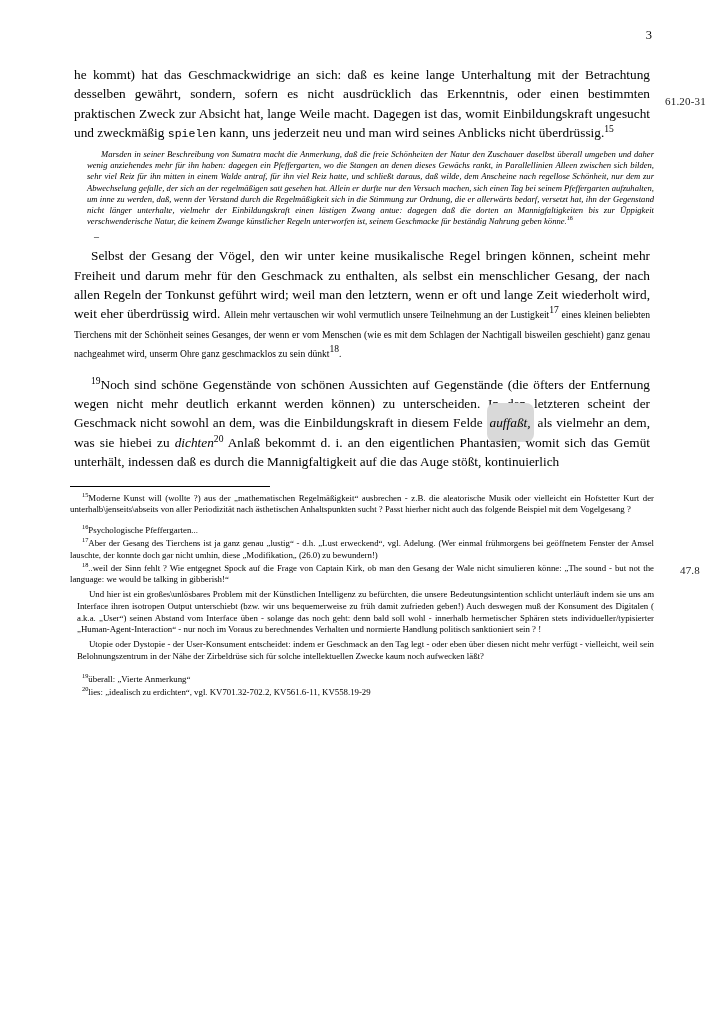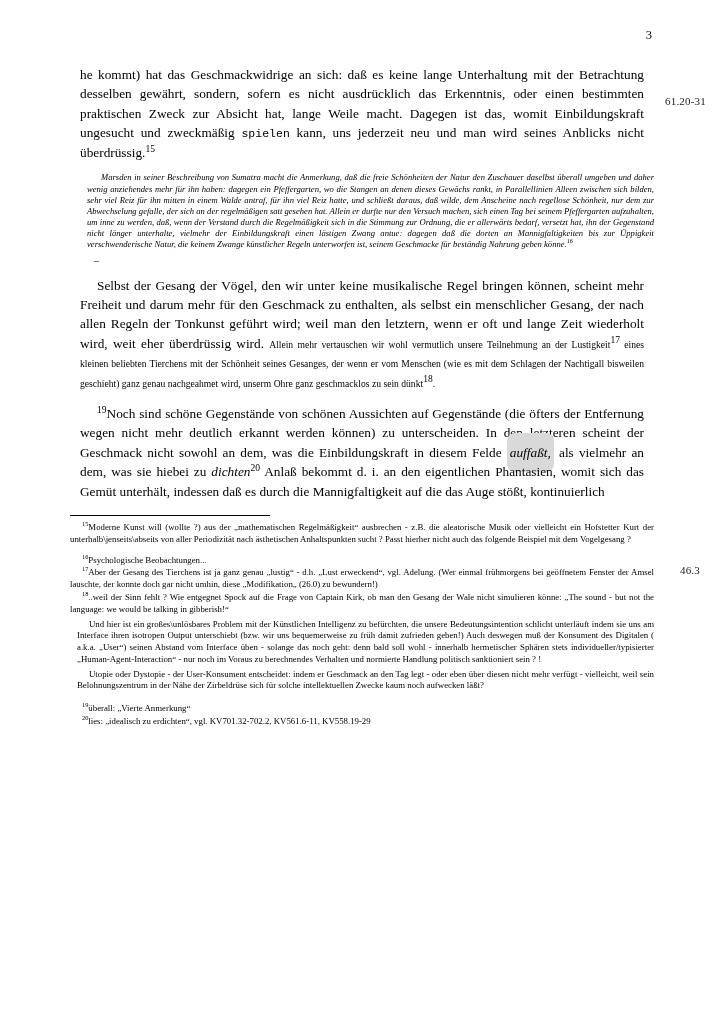--- a/index.html
+++ b/index.html
@@ -26,21 +26,21 @@
     text-align: right;
     font-size: 12.5px;
     margin: 0 0 22px 0;
     padding-right: 2px;
   }
   
   .body-par {
     font-size: 13.3px;
     line-height: 1.46;
     text-align: justify;
-    margin: 10px;
+    margin: 4px;
     hyphens: manual;
   }
   .body-par.indent {
     text-indent: 17px;
   }
   
   .fine {
     font-size: 8.6px;
     line-height: 1.3;
     text-align: justify;
@@ -111,37 +111,37 @@
   i, .it { font-style: italic; }
 </style>
 </head>
 <body>
 
 <div class="page">
 
   <div class="page-number">3</div>
 
   <div class="margin-note mn-1">61.20-31</div>
-  <div class="margin-note mn-2">46.3</div>
+  <div class="margin-note mn-2">47.8</div>
 
   <p class="body-par"><span>he kommt) hat das Geschmackwidrige an sich: daß es keine lange Unterhaltung mit der Betrachtung desselben gewährt, sondern, sofern es nicht ausdrücklich das Erkenntnis, oder einen bestimmten praktischen Zweck zur Absicht hat, lange Weile macht. Dagegen ist das, womit Einbildungskraft ungesucht und zweckmäßig </span><span class="typewriter">spielen</span><span> kann, uns jederzeit neu und man wird seines Anblicks nicht überdrüssig.</span><sup class="fn">15</sup></p>
 
   <p class="fine fine-indent"><span class="it">Marsden in seiner Beschreibung von Sumatra macht die Anmerkung, daß die freie Schönheiten der Natur den Zuschauer daselbst überall umgeben und daher wenig anziehendes mehr für ihn haben: dagegen ein Pfeffergarten, wo die Stangen an denen dieses Gewächs rankt, in Parallellinien Alleen zwischen sich bilden, sehr viel Reiz für ihn mitten in einem Walde antraf, für ihn viel Reiz hatte, und schließt daraus, daß wilde, dem Anscheine nach regellose Schönheit, nur dem zur Abwechselung gefalle, der sich an der regelmäßigen satt gesehen hat. Allein er durfte nur den Versuch machen, sich einen Tag bei seinem Pfeffergarten aufzuhalten, um inne zu werden, daß, wenn der Verstand durch die Regelmäßigkeit sich in die Stimmung zur Ordnung, die er allerwärts bedarf, versetzt hat, ihn der Gegenstand nicht länger unterhalte, vielmehr der Einbildungskraft einen lästigen Zwang antue: dagegen daß die dorten an Mannigfaltigkeiten bis zur Üppigkeit verschwenderische Natur, die keinem Zwange künstlicher Regeln unterworfen ist, seinem Geschmacke für beständig Nahrung geben könne.</span><sup class="fn">16</sup></p>
 
   <div class="dash-line">–</div>
 
   <p class="body-par indent"><span>Selbst der Gesang der Vögel, den wir unter keine musikalische Regel bringen können, scheint mehr Freiheit und darum mehr für den Geschmack zu enthalten, als selbst ein menschlicher Gesang, der nach allen Regeln der Tonkunst geführt wird; weil man den letztern, wenn er oft und lange Zeit wiederholt wird, weit eher überdrüssig wird.</span> <span class="small-inline">Allein mehr vertauschen wir wohl vermutlich unsere Teilnehmung an der Lustigkeit</span><sup class="fn">17</sup><span class="small-inline"> eines kleinen beliebten Tierchens mit der Schönheit seines Gesanges, der wenn er vom Menschen (wie es mit dem Schlagen der Nachtigall bisweilen geschieht) ganz genau nachgeahmet wird, unserm Ohre ganz geschmacklos zu sein dünkt</span><sup class="fn">18</sup><span class="small-inline">.</span></p>
 
   <p class="body-par indent" style="margin-top:12px"><sup class="fn">19</sup><span>Noch sind schöne Gegenstände von schönen Aussichten auf Gegenstände (die öfters der Entfernung wegen nicht mehr deutlich erkannt werden können) zu unterscheiden. In den letzteren scheint der Geschmack nicht sowohl an dem, was die Einbildungskraft in diesem Felde </span><span class="highlight it">auffaßt,</span><span> als vielmehr an dem, was sie hiebei zu </span><span class="it">dichten</span><sup class="fn">20</sup><span> Anlaß bekommt d. i. an den eigentlichen Phantasien, womit sich das Gemüt unterhält, indessen daß es durch die Mannigfaltigkeit auf die das Auge stößt, kontinuierlich</span></p>
 
   <div class="rule"></div>
 
   <div class="footnotes">
     <p class="fnote"><sup class="fn">15</sup><span>Moderne Kunst will (wollte ?) aus der „mathematischen Regelmäßigkeit“ ausbrechen - z.B. die aleatorische Musik oder vielleicht ein Hofstetter Kurt der unterhalb\jenseits\abseits von aller Periodizität nach ästhetischen Anhaltspunkten sucht ? Passt hierher nicht auch das folgende Beispiel mit dem Vogelgesang ?</span></p>
-    <p class="fnote fn-gap"><sup class="fn">16</sup><span>Psychologische Beobachtungen...</span></p>
+    <p class="fnote fn-gap"><sup class="fn">16</sup><span>Psychologische Pfeffergarten...</span></p>
     <p class="fnote"><sup class="fn">17</sup><span>Aber der Gesang des Tierchens ist ja ganz genau „lustig“ - d.h. „Lust erweckend“, vgl. Adelung. (Wer einmal frühmorgens bei geöffnetem Fenster der Amsel lauschte, der konnte doch gar nicht umhin, diese „Modifikation„ (26.0) zu bewundern!)</span></p>
     <p class="fnote"><sup class="fn">18</sup><span>..weil der Sinn fehlt ? Wie entgegnet Spock auf die Frage von Captain Kirk, ob man den Gesang der Wale nicht simulieren könne: „The sound - but not the language: we would be talking in gibberish!“</span></p>
     <p class="fnote-block"><span>Und hier ist ein großes\unlösbares Problem mit der Künstlichen Intelligenz zu befürchten, die unsere Bedeutungsintention schlicht unterläuft indem sie uns am Interface ihren isotropen Output unterschiebt (bzw. wir uns bequemerweise zu früh damit zufrieden geben!) Auch deswegen muß der Konsument des Digitalen ( a.k.a. „User“) seinen Abstand vom Interface üben - solange das noch geht: denn bald soll wohl - innerhalb hermetischer Sphären stets individueller/typisierter „Human-Agent-Interaction“ - nur noch im Voraus zu berechnendes Verhalten und normierte Handlung politisch sanktioniert sein ? !</span></p>
     <p class="fnote-block"><span>Utopie oder Dystopie - der User-Konsument entscheidet: indem er Geschmack an den Tag legt - oder eben über diesen nicht mehr verfügt - vielleicht, weil sein Belohnungszentrum in der Nähe der Zirbeldrüse sich für solche intellektuellen Zwecke kaum noch aufwecken läßt?</span></p>
     <p class="fnote fn-gap-2"><sup class="fn">19</sup><span>überall: „Vierte Anmerkung“</span></p>
     <p class="fnote"><sup class="fn">20</sup><span>lies: „idealisch zu erdichten“, vgl. KV701.32-702.2, KV561.6-11, KV558.19-29</span></p>
   </div>
 
 </div>
 

